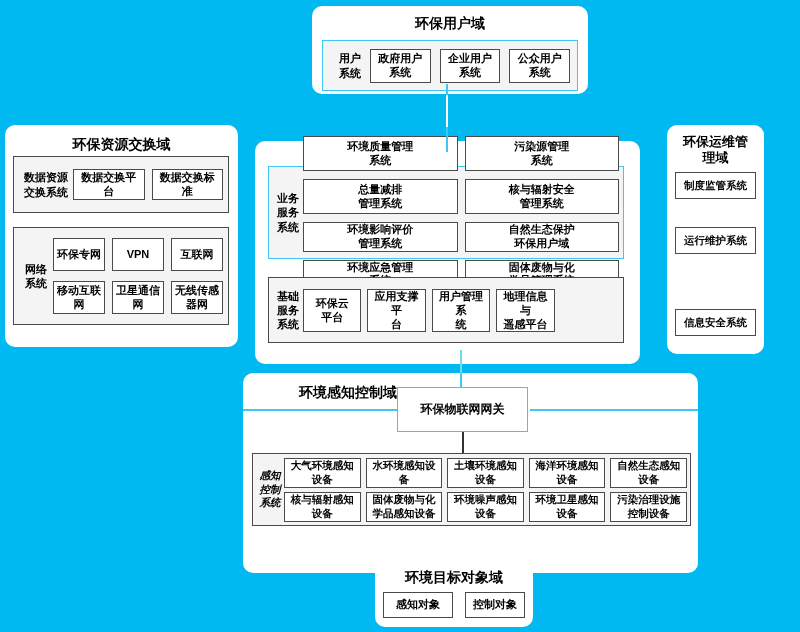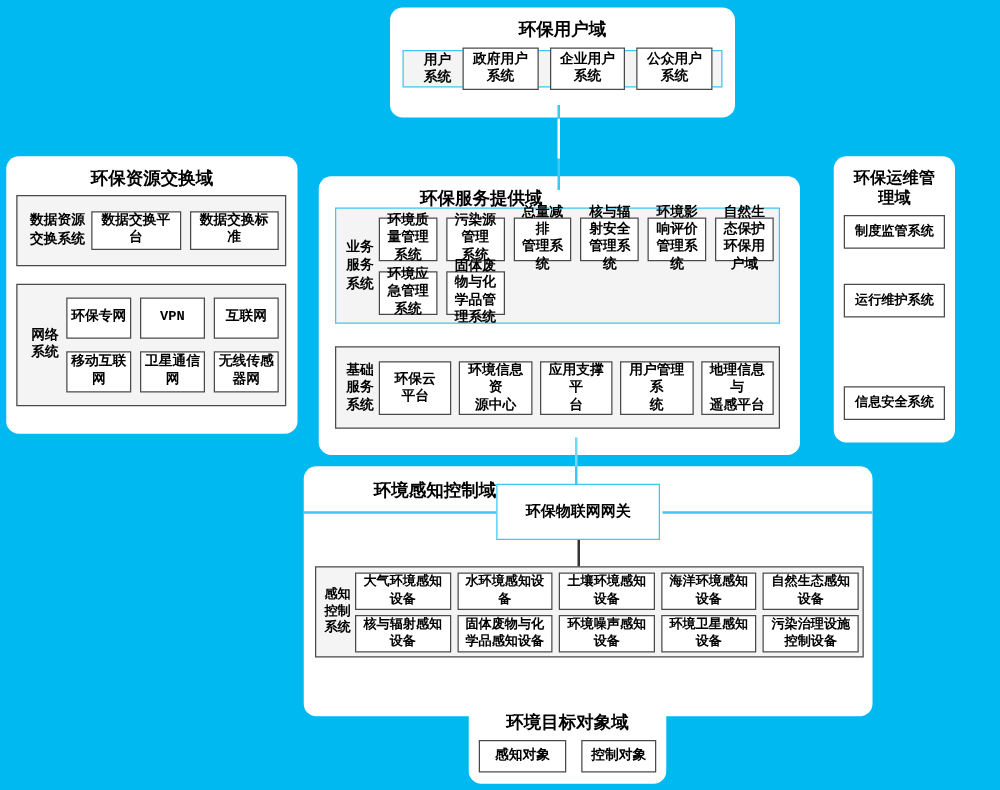--- a/index.html
+++ b/index.html
@@ -26,61 +26,61 @@
           line-height:1.3;flex:0 0 auto;}
   .items{display:grid;flex:1 1 auto;}
   .ibox{display:flex;align-items:center;justify-content:center;text-align:center;
         white-space:pre-line;font-weight:bold;font-size:11px;line-height:1.25;
         border:1px solid var(--dark-border);background:#fff;padding:0 2px;}
   .conn{position:absolute;z-index:4;}
 
   
   #d-user{left:312px;top:6px;width:276px;height:88px;}
   #d-user .dtitle{margin-top:9px;}
-  .g-user{left:10px;top:34px;width:256px;height:30px;padding:0 7px;}
+  .g-user{left:10px;top:34px;width:256px;height:51px;padding:0 7px;}
   .g-user .glabel{width:40px;}
   .g-user .items{grid-template-columns:repeat(3,1fr);gap:9px;height:34px;}
 
   
-  #d-exchange{left:5px;top:125px;width:233px;height:222px;font-family:Liberation Mono, monospace;}
+  #d-exchange{left:5px;top:125px;width:233px;height:222px;}
   #d-exchange .dtitle{margin-top:11px;}
   .g-data{left:8px;top:31px;width:216px;height:57px;padding:0 5px;}
   .g-data .glabel{width:54px;}
   .g-data .items{grid-template-columns:repeat(2,1fr);gap:7px;height:31px;}
   .g-net{left:8px;top:102px;width:216px;height:98px;padding:0 5px;}
   .g-net .glabel{width:34px;}
   .g-net .items{grid-template-columns:repeat(3,1fr);grid-template-rows:33px 33px;
                 gap:10px 7px;align-content:center;}
 
   
   #d-service{left:255px;top:141px;width:385px;height:223px;}
   #d-service .dtitle{position:absolute;left:30px;top:9px;width:200px;}
   .g-biz{left:13px;top:25px;width:356px;height:93px;padding:0 4px;}
   .g-biz .glabel{width:30px;}
-  .g-biz .items{grid-template-columns:repeat(6,1fr);grid-template-rows:35px 35px;
+  .g-biz .items{grid-template-columns:repeat(2,1fr);grid-template-rows:35px 35px;
                 gap:8px 7px;align-content:center;border-radius:29px;}
   .g-base{left:13px;top:136px;width:356px;height:66px;padding:0 4px;}
   .g-base .glabel{width:30px;}
   .g-base .items{grid-template-columns:repeat(5,1fr);gap:6px;height:42px;}
 
   
   #d-ops{left:667px;top:125px;width:97px;height:229px;}
   #d-ops .dtitle{margin-top:9px;font-size:13px;}
   .ops-box{position:absolute;left:8px;width:81px;height:27px;font-size:10.5px;}
   #ops-b0{top:47px;} #ops-b1{top:102px;} #ops-b2{top:157px;margin-top:27px;}
 
   
   #d-sensing{left:243px;top:373px;width:455px;height:200px;}
   #d-sensing .dtitle{position:absolute;left:30px;top:11px;width:150px;}
   .gateway{position:absolute;left:154px;top:14px;width:131px;height:45px;z-index:3;
            border:1.5px solid var(--cyan-accent);background:#fff;
            display:flex;align-items:center;justify-content:center;
            font-weight:bold;font-size:12px;}
   .g-ctrl{left:9px;top:80px;width:439px;height:73px;padding:0 3px;}
-  .g-ctrl .glabel{width:28px;font-size:10.5px;}
+  .g-ctrl .glabel{width:28px;font-size:10.5px;font-style:italic;}
   .g-ctrl .items{grid-template-columns:repeat(5,1fr);grid-template-rows:30px 30px;
                  gap:4px 5px;align-content:center;}
   .g-ctrl .ibox{font-size:10.5px;}
 
   
   #d-target{left:375px;top:562px;width:158px;height:65px;}
   #d-target .dtitle{margin-top:7px;}
   .tg-box{position:absolute;top:30px;height:26px;}
   #tg-b0{left:8px;width:70px;} #tg-b1{left:90px;width:60px;}
 
@@ -167,22 +167,20 @@
 学品管理系统</div>
       </div>
     </div>
     <div class="group g-base">
       <div class="glabel">基础
 服务
 系统</div>
       <div class="items">
         <div class="ibox">环保云
 平台</div>
-        <div class="ibox">环境信息资
-源中心</div>
         <div class="ibox">应用支撑平
 台</div>
         <div class="ibox">用户管理系
 统</div>
         <div class="ibox">地理信息与
 遥感平台</div>
       </div>
     </div>
   </section>
 

